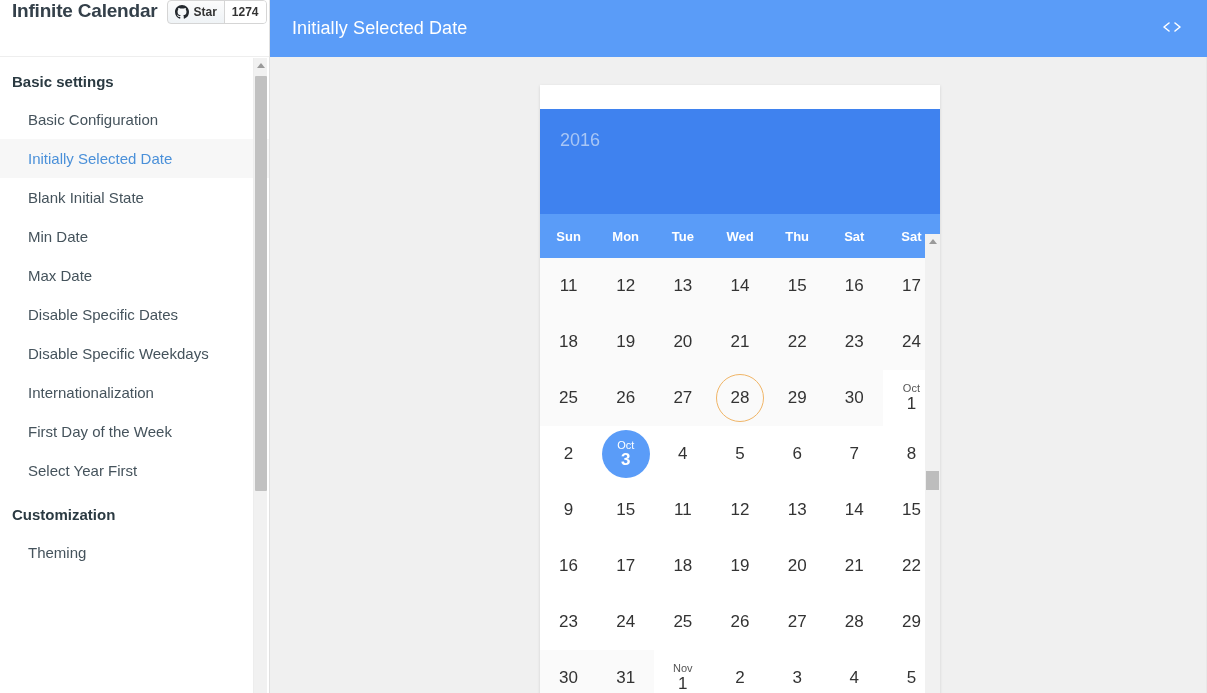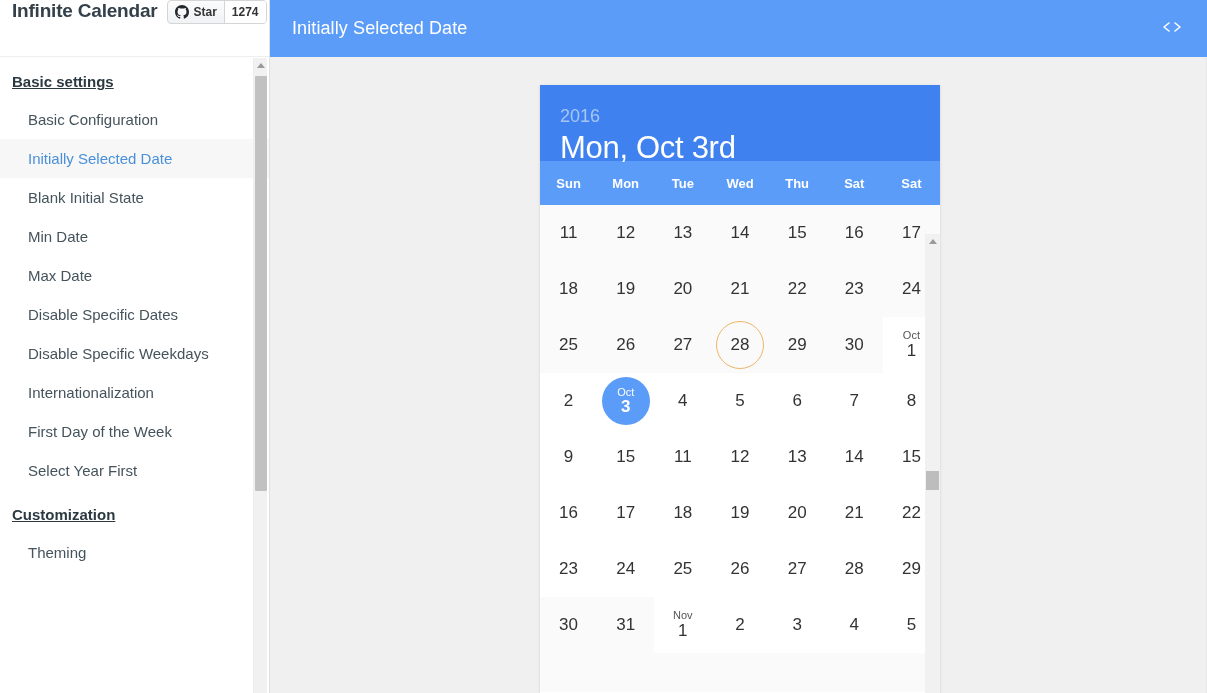--- a/index.html
+++ b/index.html
@@ -62,21 +62,20 @@
   .nav {
     position: absolute;
     top: 57px; left: 0; right: 0; bottom: 0;
     overflow: hidden;
   }
   .nav-section {
     font-size: 15px;
     font-weight: bold;
     color: #2b3a42;
     padding: 16px 12px 10px 12px;
-    text-decoration: underline;
   }
   .nav-item {
     font-size: 15px;
     color: #45535c;
     padding: 11px 12px 11px 28px;
     cursor: pointer;
     white-space: nowrap;
   }
   .nav-item.active {
     color: #4a90d9;
@@ -150,21 +149,22 @@
     left: 270px; top: 28px;
     width: 400px;
     height: 636px;
     background: #ffffff;
     box-shadow: 0 1px 3px rgba(0,0,0,0.13);
     overflow: hidden;
   }
   .cal-header {
     background: #3f82ef;
     padding: 20px 20px 14px 20px;
-    height: 76px;
+    height: 105px;
+    margin-top: 24px;
   }
   .cal-year {
     color: #a8c6f5;
     font-size: 18px;
     line-height: 22px;
   }
   .cal-date {
     color: #ffffff;
     font-size: 31px;
     line-height: 42px;
@@ -332,21 +332,20 @@
           <polyline points="8,3 3,7 8,11"></polyline>
           <polyline points="14,3 19,7 14,11"></polyline>
         </svg>
       </div>
     </header>
 
     <div class="stage">
       <div class="calendar">
         <div class="cal-header">
           <div class="cal-year">2016</div>
-          <div class="cal-date">Mon, Oct 3rd</div>
         </div>
 
         <div class="weekdays">
           <div class="weekday">Sun</div>
           <div class="weekday">Mon</div>
           <div class="weekday">Tue</div>
           <div class="weekday">Wed</div>
           <div class="weekday">Thu</div>
           <div class="weekday">Sat</div>
           <div class="weekday">Sat</div>

